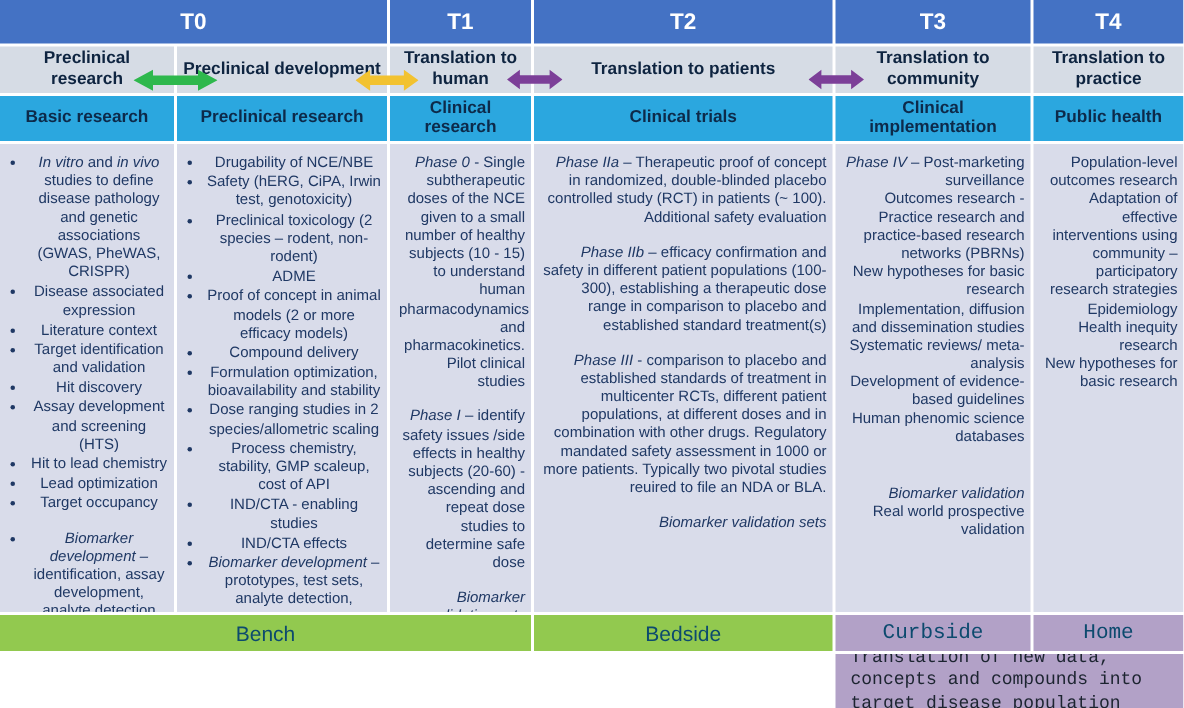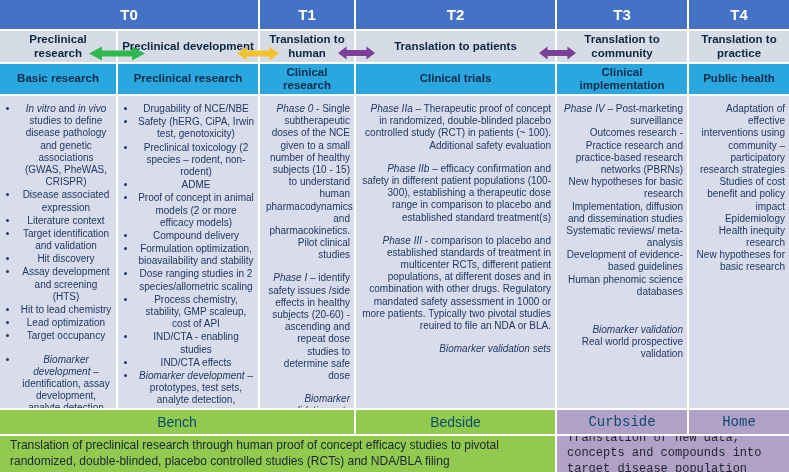--- a/index.html
+++ b/index.html
@@ -128,34 +128,33 @@
           <p><span>Implementation, diffusion and dissemination studies</span></p>
           <p><span>Systematic reviews/ meta-analysis</span></p>
           <p><span>Development of evidence-based guidelines</span></p>
           <p><span>Human phenomic science databases</span></p>
           <p class="gap2"><span class="it">Biomarker validation</span></p>
           <p><span>Real world prospective validation</span></p>
         </div>
       </div>
     <div class="cell content">
         <div class="paragraphs">
+          <p><span>Population-level outcomes research</span></p>
           <p><span>Adaptation of effective interventions using community – participatory research strategies</span></p>
-          <p><span>Studies of cost benefit and policy impact</span></p>
           <p><span>Epidemiology</span></p>
           <p><span>Health inequity research</span></p>
           <p><span>New hypotheses for basic research</span></p>
         </div>
       </div>
 
     <div class="cell bridge green-bg" style="grid-column:1/4">Bench</div>
     <div class="cell bridge green-bg">Bedside</div>
     <div class="cell bridge purple-bg">Curbside</div>
     <div class="cell bridge purple-bg">Home</div>
 
-    <div class="cell footer-cell green-bg" style="grid-column:1/5">Translation of preclinical research through human proof of concept efficacy studies to pivotal randomized, double-blinded, placebo controlled studies (RCTs) and NDA/BLA filing</div>
     <div class="cell footer-cell purple-bg" style="grid-column:5/7">Translation of new data, concepts and compounds into target disease population</div>
   </div>
 
   <svg class="arrow" style="left:89px;top:46px" width="56" height="15" viewBox="0 0 56 16" preserveAspectRatio="none">
     <polygon points="0,8 13,0.5 13,4.7 43,4.7 43,0.5 56,8 43,15.5 43,11.3 13,11.3 13,15.5" fill="#2EB84D"></polygon>
   </svg>
   <svg class="arrow" style="left:237px;top:46px" width="42" height="15" viewBox="0 0 56 16" preserveAspectRatio="none">
     <polygon points="0,8 13,0.5 13,4.7 43,4.7 43,0.5 56,8 43,15.5 43,11.3 13,11.3 13,15.5" fill="#F2C230"></polygon>
   </svg>
   <svg class="arrow" style="left:338px;top:46px" width="37" height="14" viewBox="0 0 56 16" preserveAspectRatio="none">

